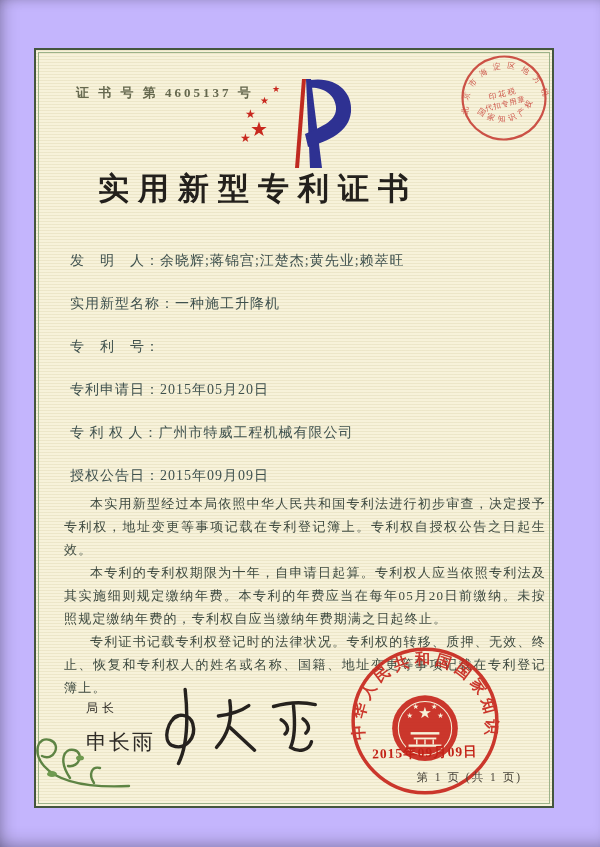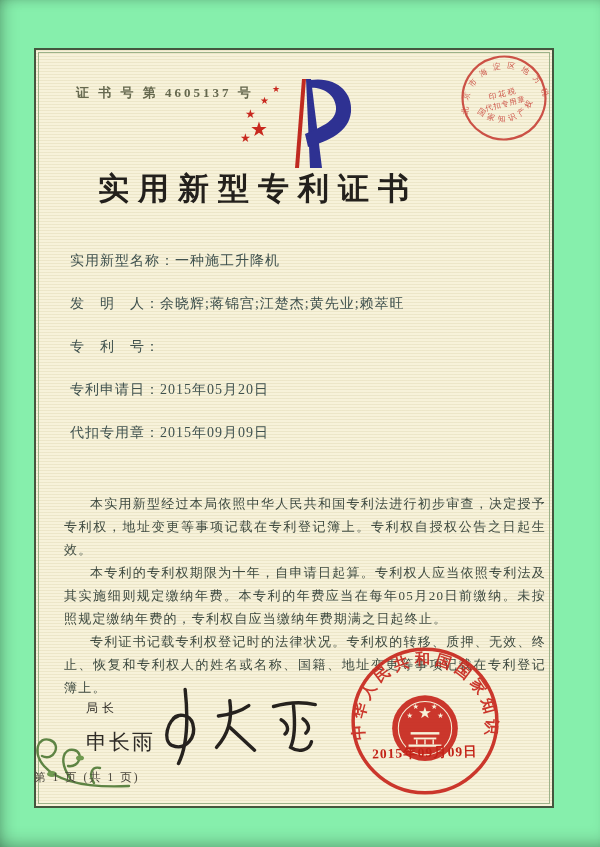--- a/index.html
+++ b/index.html
@@ -1,19 +1,19 @@
 <!DOCTYPE html>
 <html><head>
 <meta charset="utf-8">
 <style>
   * { margin:0; padding:0; box-sizing:border-box; }
   html,body { background:#e7e5df; font-family:"Liberation Serif", serif; }
   .photo {
     position:relative; width:600px; height:847px; margin:0 auto;
-    background:#86efac; overflow:hidden;
+    background:#c4b5fd; overflow:hidden;
     box-shadow:inset 12px 0 18px -12px rgba(0,0,0,.35), inset 0 -14px 18px -12px rgba(0,0,0,.3), inset 0 10px 14px -12px rgba(0,0,0,.25);
   }
   .frame {
     position:absolute; left:34px; top:48px; width:520px; height:760px;
     border:2px solid #44563e;
     background:
       repeating-linear-gradient(180deg, rgba(187,176,120,.18) 0 1px, rgba(0,0,0,0) 1px 3px),
       #f7f2da;
   }
   .frame::before {
@@ -41,21 +41,21 @@
   .signer-name  { position:absolute; left:86px; top:728px; font-size:21px; color:#2e2b26; letter-spacing:2px; }
   .signature-svg { position:absolute; left:150px; top:678px; }
   .seal-svg { position:absolute; left:348px; top:644px; opacity:.92; }
   .seal-date {
     position:absolute; left:346px; top:744px; width:158px; text-align:center;
     font-size:13.5px; font-weight:bold; color:#c32318; letter-spacing:1px;
     transform:rotate(-1.5deg);
   }
   .tax-stamp-svg { position:absolute; left:458px; top:52px; transform:rotate(-14deg); opacity:.85; }
   .footer {
-    position:absolute; left:34px; top:770px; width:488px; text-align:left;
+    position:absolute; left:34px; top:770px; width:488px; text-align:right;
     font-size:11.5px; color:#4a463c; letter-spacing:2px;
   }
   .ornament-svg { position:absolute; left:24px; top:686px; }
 </style>
 </head>
 <body>
 
 <div class="photo">
   <div class="frame"></div>
 
@@ -69,36 +69,40 @@
     <text x="32" y="18" font-size="9" fill="#c8281e">★</text>
     <polygon points="55,94 62,5 66,5 59,94" fill="#c02a20"></polygon>
     <polygon points="66,5 71,5 82,94 70,94" fill="#2e3192"></polygon>
     <path d="M70,6 C96,2 113,18 111,38 C109,58 89,67 68,73 L65,60 C84,52 97,46 96,33 C95,19 80,12 68,14 Z" fill="#2e3192"></path>
   </svg>
 
   <div class="title">实用新型专利证书</div>
 
   <div class="fields">
     <div class="field-row">
+      <span class="lbl">发　明　人：</span>
+      <span class="val">余晓辉;蒋锦宫;江楚杰;黄先业;赖萃旺</span>
+    </div>
+    <div class="field-row">
       <span class="lbl">实用新型名称：</span>
       <span class="val">一种施工升降机</span>
-    </div>
-    <div class="field-row">
-      <span class="lbl">发　明　人：</span>
-      <span class="val">余晓辉;蒋锦宫;江楚杰;黄先业;赖萃旺</span>
     </div>
     <div class="field-row">
       <span class="lbl">专　利　号：</span>
     </div>
     <div class="field-row">
       <span class="lbl">专利申请日：</span>
       <span class="val">2015年05月20日</span>
     </div>
     <div class="field-row">
-      <span class="lbl">代扣专用章：</span>
+      <span class="lbl">专 利 权 人：</span>
+      <span class="val">广州市特威工程机械有限公司</span>
+    </div>
+    <div class="field-row">
+      <span class="lbl">授权公告日：</span>
       <span class="val">2015年09月09日</span>
     </div>
   </div>
 
   <div class="body-text">
     <p>本实用新型经过本局依照中华人民共和国专利法进行初步审查，决定授予专利权，地址变更等事项记载在专利登记簿上。专利权自授权公告之日起生效。</p>
     <p>本专利的专利权期限为十年，自申请日起算。专利权人应当依照专利法及其实施细则规定缴纳年费。本专利的年费应当在每年05月20日前缴纳。未按照规定缴纳年费的，专利权自应当缴纳年费期满之日起终止。</p>
     <p>专利证书记载专利权登记时的法律状况。专利权的转移、质押、无效、终止、恢复和专利权人的姓名或名称、国籍、地址变更等事项记载在专利登记簿上。</p>
   </div>
 

